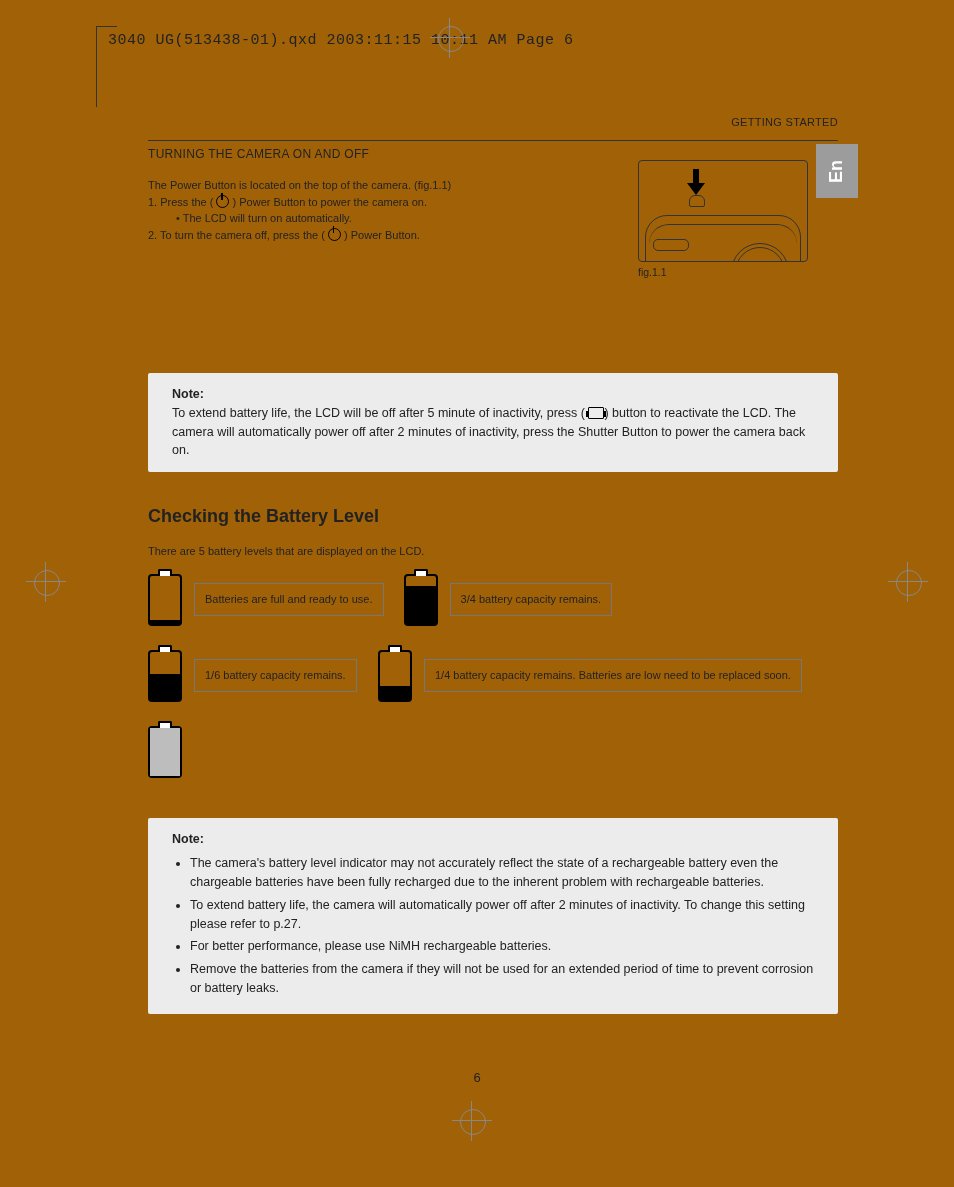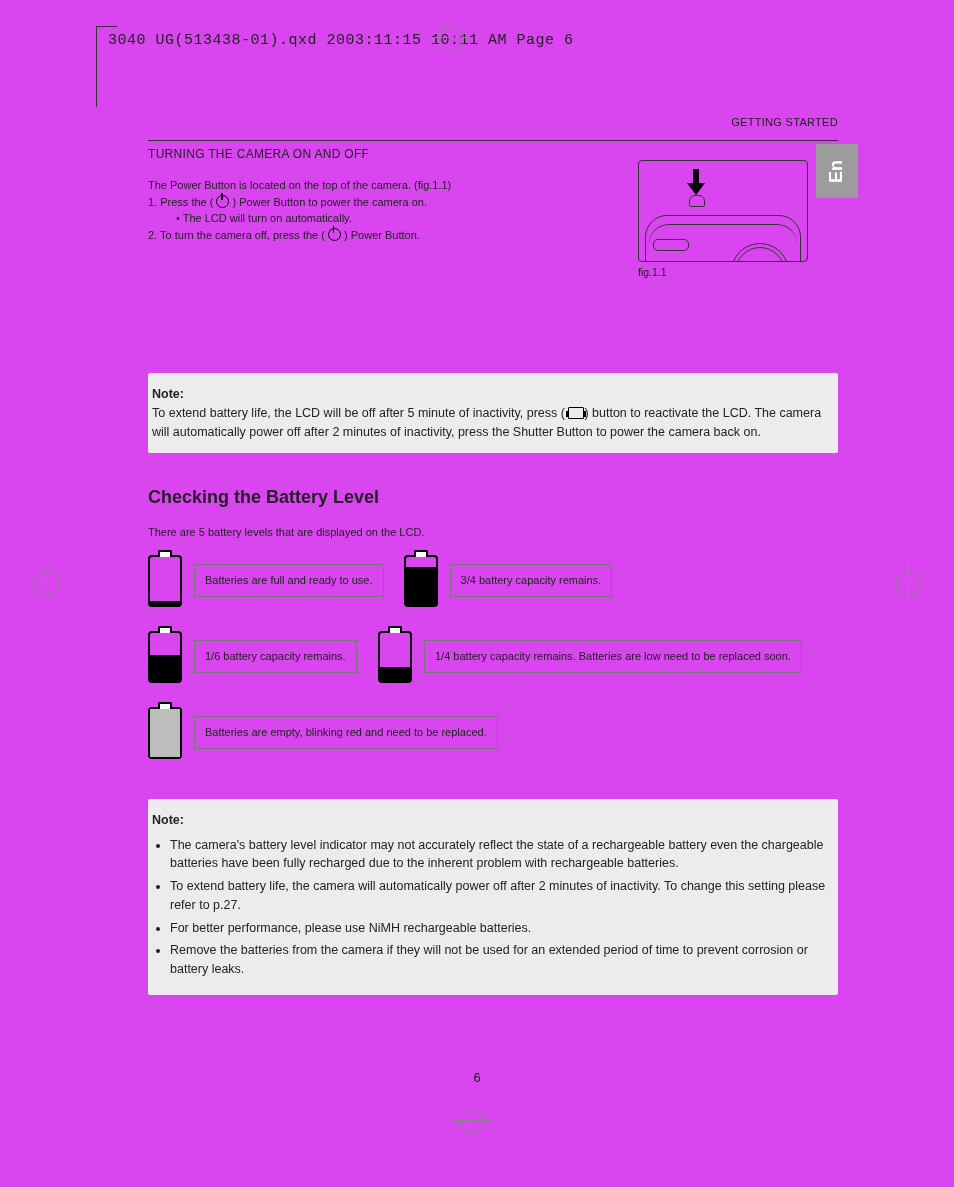--- a/index.html
+++ b/index.html
@@ -1,16 +1,16 @@
 <!DOCTYPE html>
 <html><head>
 <meta charset="utf-8">
 <style>
   html,body{margin:0;padding:0;background:#fff;}
-  .page{width:954px;height:1187px;position:relative;font-family:Arial,Helvetica,sans-serif;color:#222;background:#d946ef;}
+  .page{width:954px;height:1187px;position:relative;font-family:Arial,Helvetica,sans-serif;color:#222;background:#a16207;}
   .crop-tl,.crop-tr,.crop-bl,.crop-br{position:absolute;}
   .crop-tl{top:26px;left:96px;width:20px;height:80px;border-left:1px solid #333;border-top:1px solid #333;}
   .header{position:absolute;top:32px;left:108px;font-family:"Courier New",monospace;font-size:15px;letter-spacing:0.5px;}
   .reg-top{position:absolute;top:18px;left:430px;}
   .reg-left{position:absolute;top:562px;left:26px;}
   .reg-right{position:absolute;top:562px;right:26px;}
   .reg-bottom{position:absolute;bottom:46px;left:452px;}
   .reg{width:40px;height:40px;}
   .reg .c{width:24px;height:24px;border:1px solid #888;border-radius:50%;position:absolute;top:8px;left:8px;}
   .reg .h{position:absolute;top:19px;left:0;width:40px;height:0;border-top:1px solid #888;}
@@ -27,21 +27,21 @@
   .fig-img{width:168px;height:100px;border:1px solid #333;border-radius:4px;position:relative;overflow:hidden;}
   .cam-body{position:absolute;bottom:-28px;left:6px;right:6px;height:72px;border:1.5px solid #333;border-radius:22px 22px 8px 8px;}
   .cam-line{position:absolute;bottom:-20px;left:10px;right:10px;height:56px;border-top:1px solid #333;border-radius:20px 20px 0 0;}
   .cam-btn{position:absolute;top:34px;left:50px;width:14px;height:10px;border:1.5px solid #333;border-radius:6px 6px 2px 2px;}
   .arrow-stem{position:absolute;top:8px;left:54px;width:6px;height:16px;background:#000;}
   .arrow-head{position:absolute;top:22px;left:48px;width:0;height:0;border-left:9px solid transparent;border-right:9px solid transparent;border-top:12px solid #000;}
   .lens{position:absolute;bottom:-40px;right:18px;width:56px;height:56px;border:1.5px solid #333;border-radius:50%;}
   .lens2{position:absolute;bottom:-36px;right:22px;width:48px;height:48px;border:1px solid #333;border-radius:50%;}
   .grip{position:absolute;bottom:10px;left:14px;width:34px;height:10px;border:1px solid #333;border-radius:5px;}
   .fig-cap{font-size:10.5px;margin-top:4px;}
-  .note-box{background:#ececec;border-radius:2px;padding:12px 4px;margin-top:20px;font-size:12.5px;line-height:1.5;}
+  .note-box{background:#ececec;border-radius:2px;padding:12px 24px;margin-top:20px;font-size:12.5px;line-height:1.5;}
   .note-title{font-weight:bold;}
   .sub-h{font-weight:bold;font-size:18px;margin:34px 0 16px 0;}
   .bat-grid{display:flex;flex-wrap:wrap;gap:24px 20px;margin-top:14px;}
   .bat-cell{display:flex;align-items:center;gap:12px;min-width:210px;}
   .bat{width:30px;height:48px;border:2.5px solid #000;border-radius:4px;position:relative;flex:0 0 auto;}
   .bat::before{content:"";position:absolute;top:-7px;left:8px;width:10px;height:5px;background:#fff;border:2.5px solid #000;border-bottom:0;border-radius:2px 2px 0 0;}
   .bat .fill{position:absolute;left:0px;right:0px;bottom:0px;background:#000;}
   .bat.empty .fill{background:#bdbdbd;top:0px;}
   .bat-label{border:1px solid #777;font-size:11px;padding:8px 10px;text-align:center;line-height:1.35;min-width:110px;}
   .pwr-icon{display:inline-block;width:11px;height:11px;border:1.3px solid #000;border-radius:50%;position:relative;vertical-align:-2px;}
@@ -150,21 +150,20 @@
       <div class="bat-cell">
         <div class="bat">
             <div class="fill" style="top:34px;"></div>
           </div>
         <div class="bat-label">1/4 battery capacity remains. Batteries are low need to be replaced soon.</div>
       </div>
       <div class="bat-cell">
         <div class="bat empty">
             <div class="fill"></div>
           </div>
-        <div class="bat-label">Batteries are empty, blinking red and need to be replaced.</div>
       </div>
     </div>
 
     <div class="note-box" style="margin-top:40px;">
       <span class="note-title">Note:</span>
       <ul class="note-list">
         <li>The camera's battery level indicator may not accurately reflect the state of a rechargeable battery even the chargeable batteries have been fully recharged due to the inherent problem with rechargeable batteries.</li>
         <li>To extend battery life, the camera will automatically power off after 2 minutes of inactivity. To change this setting please refer to p.27.</li>
         <li>For better performance, please use NiMH rechargeable batteries.</li>
         <li>Remove the batteries from the camera if they will not be used for an extended period of time to prevent corrosion or battery leaks.</li>

